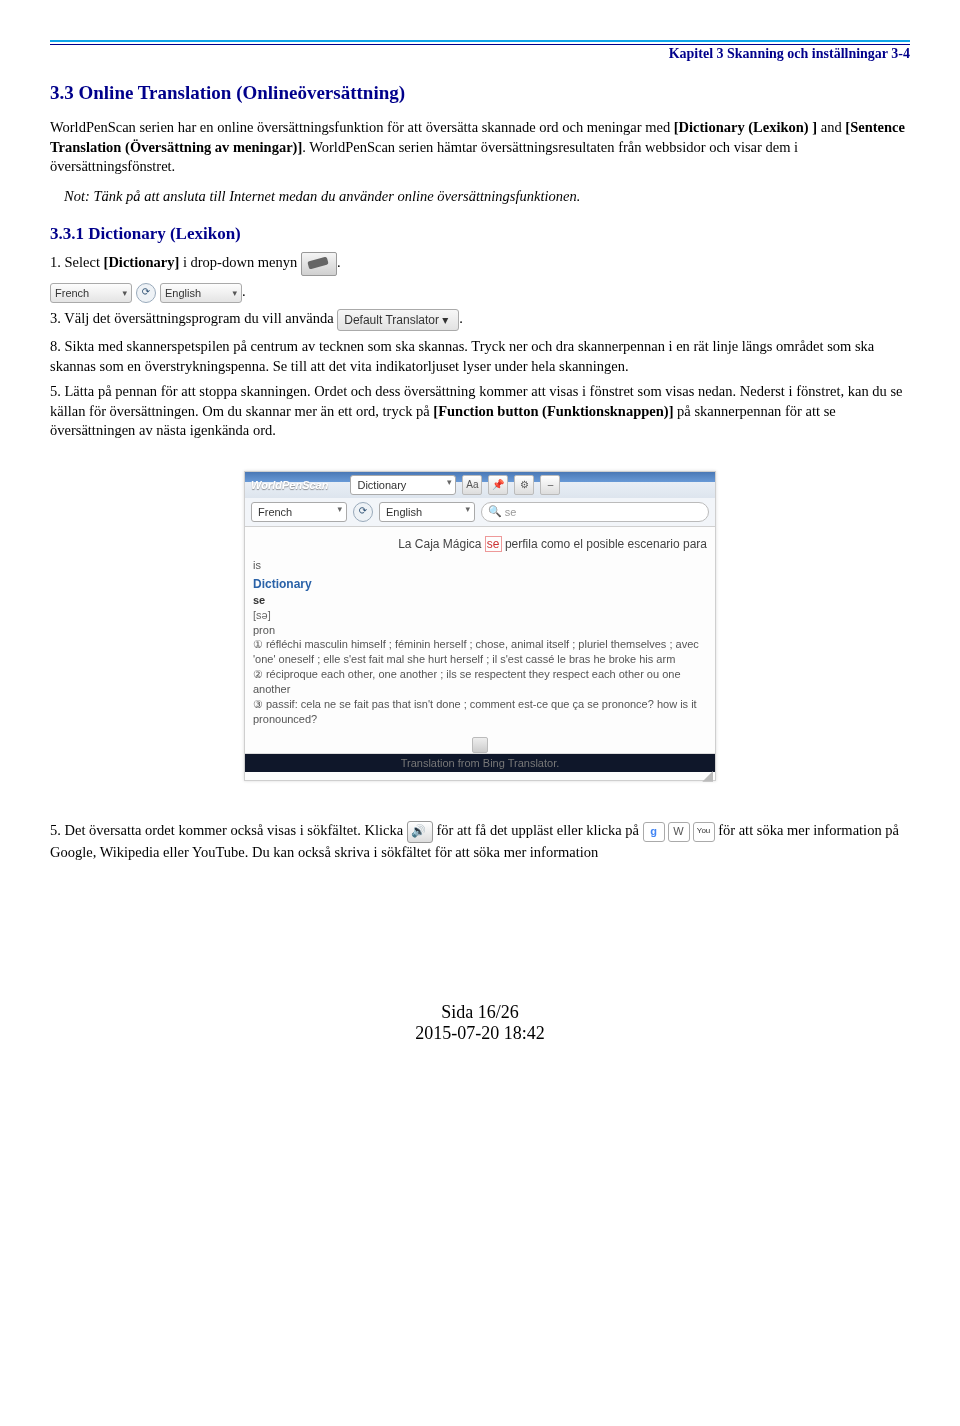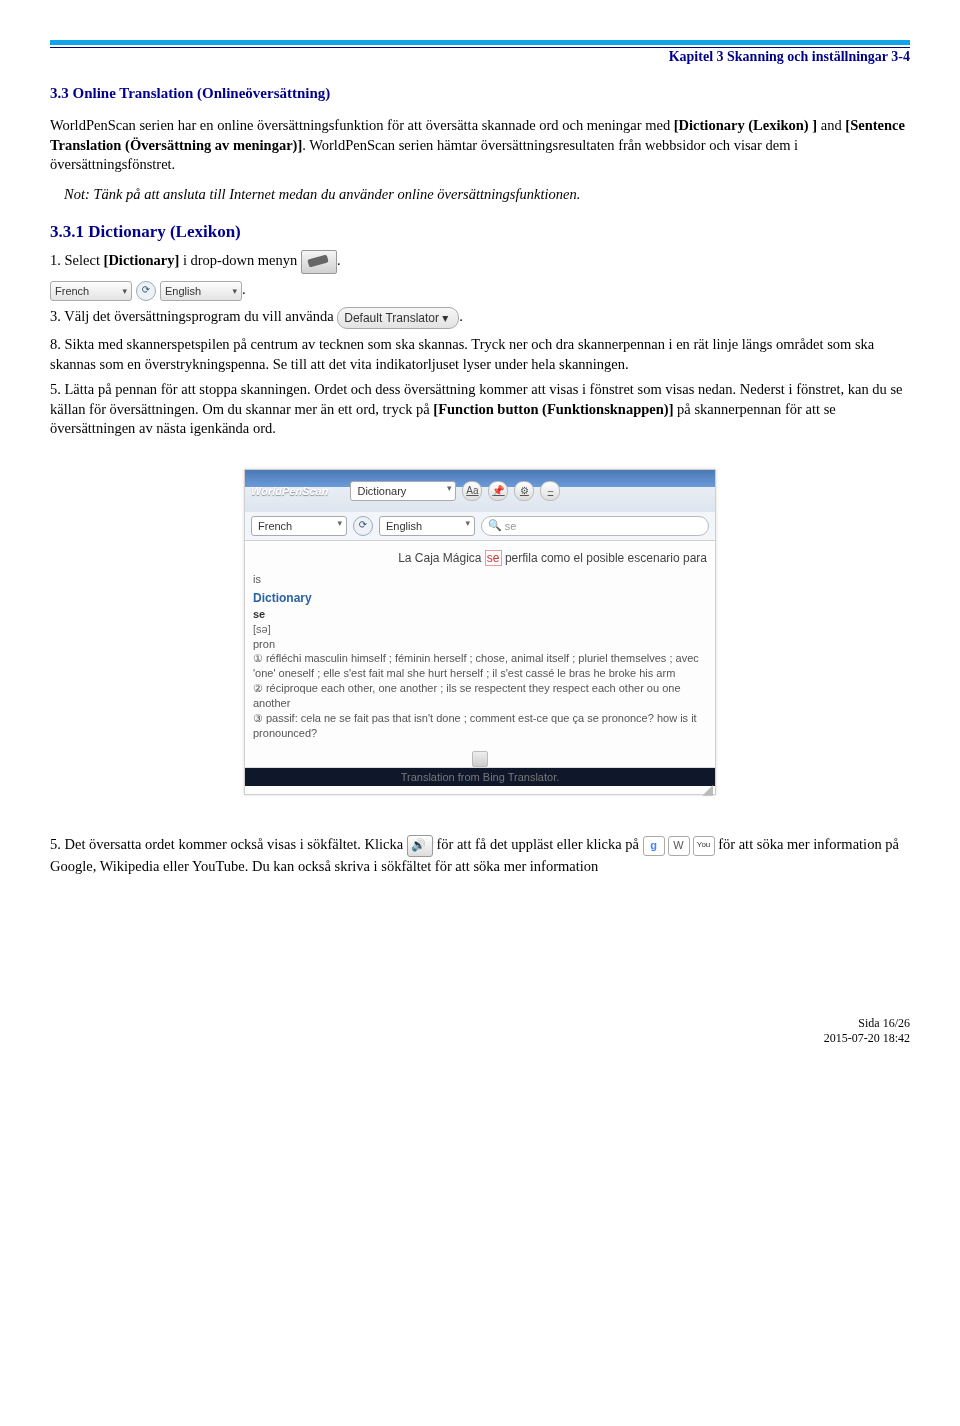--- a/index.html
+++ b/index.html
@@ -10,32 +10,32 @@
     padding: 40px 50px 20px 50px;
     width: 960px;
     box-sizing: border-box;
     background: #fff;
   }
   .header-line {
     text-align: right;
     color: #00008B;
     font-weight: bold;
     font-size: 14px;
-    border-top: 5px solid #0ea5e9;
+    border-top: 2px solid #0ea5e9;
     padding-top: 2px;
     margin-bottom: 20px;
   }
   .header-line .line {
     border-top: 1px solid #00008B;
     display: block;
     margin-bottom: 1px;
   }
   h2 {
     color: #00008B;
-    font-size: 15px;
+    font-size: 19px;
     font-weight: bold;
     margin: 14px 0 14px 0;
   }
   .indent {
     margin-right: 5px;
   }
   .note {
     color: #000000;
     font-style: italic;
     margin: 10px 0 16px 14px;
@@ -79,21 +79,21 @@
   }
   .lang-pill::after{content:"▾"; font-size:9px; color:#555;}
   .swap-icon{
     display:inline-block; width:18px; height:18px; background:#eef2f6;
     border:1px solid #9ab; border-radius:50%; position:relative; font-size:10px;
     text-align:center; line-height:16px; color:#357;
   }
   .default-translator {
     display:inline-block; padding:2px 10px 2px 6px; font-size:12px;
     background: linear-gradient(#f7f7f7,#e2e2e2); border:1px solid #aaa;
-    border-radius:10px; font-family: Arial, sans-serif; color:#333; vertical-align:middle;
+    border-radius:3px; font-family: Arial, sans-serif; color:#333; vertical-align:middle;
   }
   .speaker-icon{
     display:inline-block; width:24px; height:20px; vertical-align:middle;
     background: linear-gradient(#fff,#ddd); border:1px solid #999; border-radius:3px;
     position:relative;
   }
   .speaker-icon::before{
     content:"🔊"; font-size:12px; position:absolute; left:4px; top:1px;
   }
   .search-icons{
@@ -112,35 +112,35 @@
     margin: 30px auto 40px auto;
     border: 1px solid #cfcfcf;
     background: #fdfdfd;
     font-family: Arial, Helvetica, sans-serif;
     font-size: 11px;
     box-shadow: 0 0 3px rgba(0,0,0,0.15);
   }
   .ss-top {
     display:flex; align-items:center; gap:6px;
     background: linear-gradient(#4a78b5,#6a9bd8 40%,#e9eef5 40%,#dde5ee);
-    height:42px; padding:0 6px;
+    height:26px; padding:0 6px;
   }
   .ss-brand{
     color:#fff; font-style:italic; font-weight:bold; font-size:11px;
     text-shadow:0 1px 1px rgba(0,0,0,.4);
   }
   .ss-drop{
     background:#fff; border:1px solid #aaa; border-radius:3px; padding:1px 18px 1px 6px;
     font-size:11px; position:relative; color:#333;
     height: 16px; display:flex; align-items:center;
   }
   .ss-drop::after{content:"▾"; position:absolute; right:4px; top:1px; font-size:9px; color:#666;}
   .ss-toolbtn{
-    width:18px;height:18px;background:linear-gradient(#fff,#ddd);border:1px solid #bbb;border-radius:9px;
-    display:inline-flex;align-items:center;justify-content:center;font-size:10px;color:#555;text-decoration:underline;
+    width:18px;height:18px;background:linear-gradient(#fff,#ddd);border:1px solid #bbb;border-radius:2px;
+    display:inline-flex;align-items:center;justify-content:center;font-size:10px;color:#555;
   }
   .ss-row2{
     display:flex; align-items:center; gap:6px; padding:4px 6px; background:#f2f5f9; border-bottom:1px solid #d0d0d0;
   }
   .ss-search{
     flex:1; display:flex; align-items:center; gap:3px;
     background:#fff; border:1px solid #bbb; border-radius:10px; height:18px; padding:0 6px;
     color:#999;
   }
   .ss-body{padding:6px 8px 4px 8px; color:#555;}
@@ -148,21 +148,21 @@
   .ss-scanline .hl{color:#c33; border:1px solid #e99; padding:0 1px;}
   .ss-section-label{color:#2a62a8; font-weight:bold; font-size:12px;}
   .ss-dict{font-size:11px; color:#555; line-height:1.35; margin-top:2px;}
   .ss-dict b{color:#333;}
   .ss-dict .ipa{color:#666;}
   .ss-footer{
     border-top:1px solid #ddd; text-align:center; padding:3px 0; color:#777; font-size:11px;
     background:#0f172a;
   }
   .page-footer{
-    text-align:right; font-size:12px; margin-top:140px;
+    text-align:center; font-size:18px; margin-top:140px;
   }
   .mini-handle{
     width:14px;height:14px;margin:6px auto 0 auto;background:linear-gradient(#eee,#ccc);border:1px solid #bbb;border-radius:2px;
   }
   .resize-corner{
     text-align:right;padding:0 2px 2px 0;color:#bbb;line-height:6px;font-size:14px;
   }
 </style>
 </head>
 <body>

